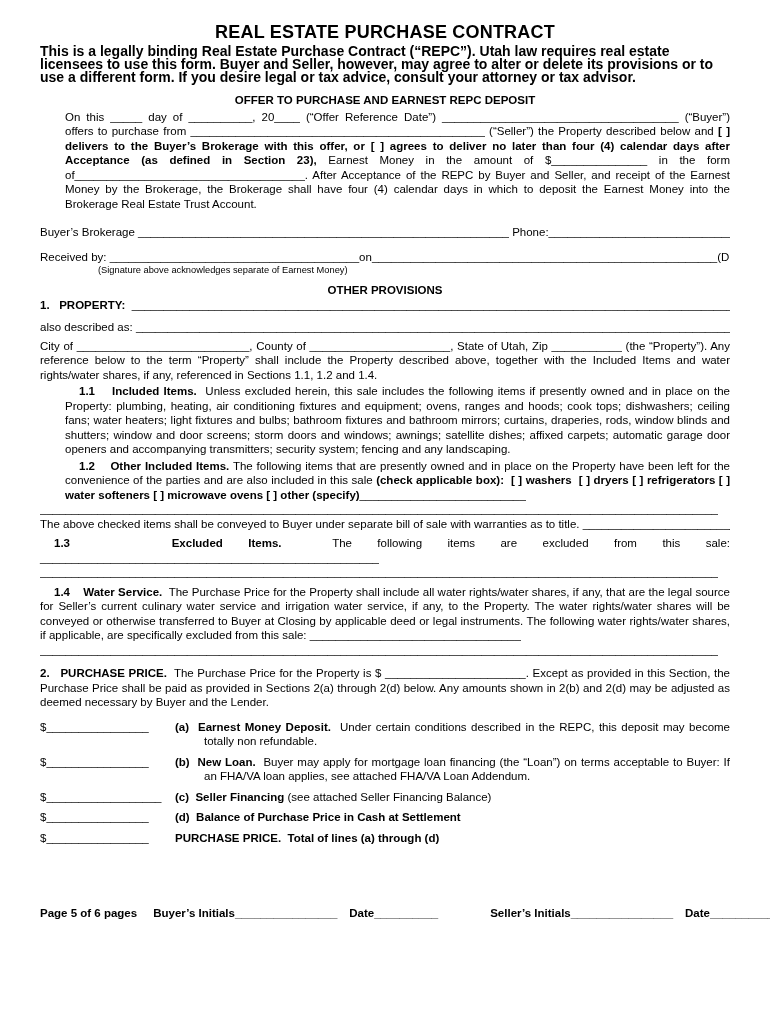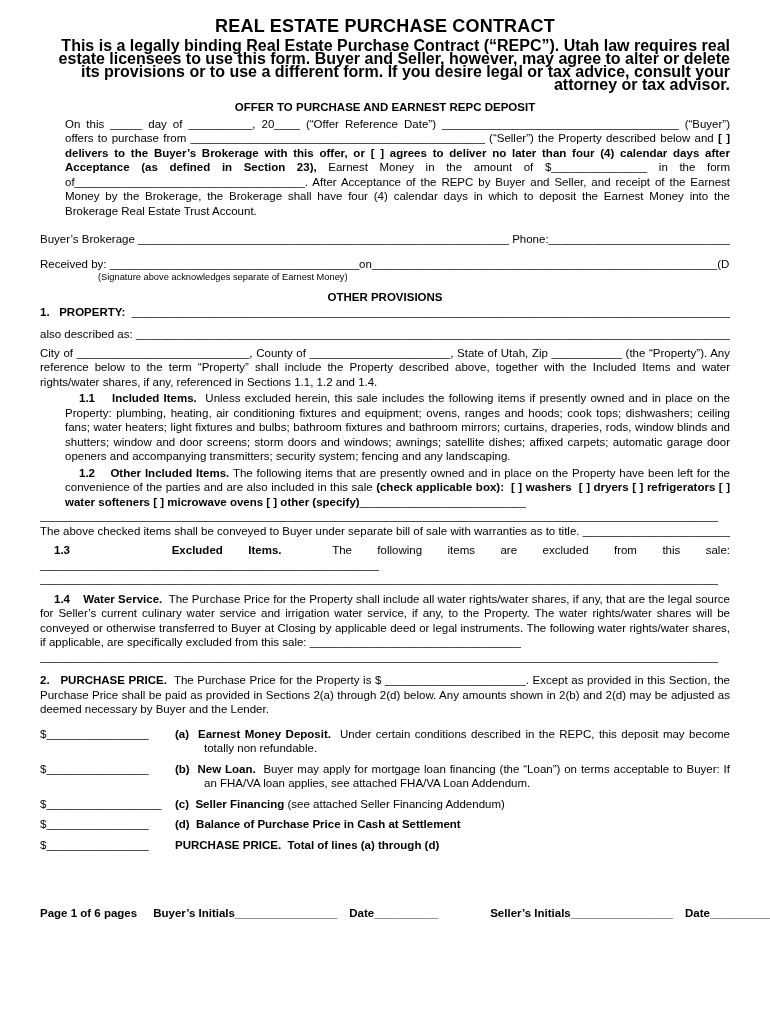--- a/index.html
+++ b/index.html
@@ -1,23 +1,23 @@
 <!DOCTYPE html>
 <html><head>
 <meta charset="utf-8">
 <style>
   html, body { margin: 0; padding: 0; background: #ffffff; }
   .page {
     width: 770px; height: 1024px; margin: 0 auto; background: #ffffff;
-    position: relative; box-sizing: border-box; padding: 15px 40px 0 40px;
+    position: relative; box-sizing: border-box; padding: 21px 40px 0 40px;
     font-family: "Liberation Sans", "DejaVu Sans", sans-serif;
     font-size: 11.5px; line-height: 14.5px; color: #000;
   }
   .title { font-size: 18px; font-weight: 700; text-align: center; letter-spacing: .2px; line-height: 22px; }
-  .intro { font-weight: 700; font-size: 16px; line-height: 13px; text-align: right; margin-top: 2px; }
+  .intro { font-weight: 700; font-size: 14px; line-height: 13px; text-align: left; margin-top: 2px; }
   .h2 { font-weight: 700; text-align: center; margin-top: 7px; }
   .h2.first { margin-top: 9px; }
   .b { font-weight: 700; }
   .just { text-align: justify; }
   .indent { text-indent: 14px; }
   .oneline { white-space: nowrap; overflow: hidden; }
   .note { font-size: 9.3px; line-height: 12px; margin-left: 58px; }
   .mt-2 { margin-top: 2px; margin-left: 25px; } .mt-4 { margin-top: 4px; } .mt-5 { margin-top: 5px; }
   .mt-8 { margin-top: 8px; } .mt-9 { margin-top: 9px; } .mt-10 { margin-top: 10px; } .mt-14 { margin-top: 14px; }
   .prow { display: flex; margin-top: 6px; }
@@ -81,33 +81,33 @@
     <div class="prow firstrow">
       <span class="amt">$________________</span>
       <span class="desc"><span class="b">(a)&nbsp; Earnest Money Deposit.</span><span>&nbsp; Under certain conditions described in the REPC, this deposit may become totally non refundable.</span></span>
     </div>
     <div class="prow">
       <span class="amt">$________________</span>
       <span class="desc"><span class="b">(b)&nbsp; New Loan.</span><span>&nbsp; Buyer may apply for mortgage loan financing (the “Loan”) on terms acceptable to Buyer: If an FHA/VA loan applies, see attached FHA/VA Loan Addendum.</span></span>
     </div>
     <div class="prow">
       <span class="amt">$__________________</span>
-      <span class="desc"><span class="b">(c)&nbsp; Seller Financing</span><span> (see attached Seller Financing Addendum)</span></span>
+      <span class="desc"><span class="b">(c)&nbsp; Seller Financing</span><span> (see attached Seller Financing Balance)</span></span>
     </div>
     <div class="prow">
       <span class="amt">$________________</span>
       <span class="desc"><span class="b">(d)&nbsp; Balance of Purchase Price in Cash at Settlement</span></span>
     </div>
     <div class="prow">
       <span class="amt">$________________</span>
       <span class="desc"><span class="b">PURCHASE PRICE.&nbsp; Total of lines (a) through (d)</span></span>
     </div>
   </div>
 
   <div class="footer">
-    <span>Page 1 of 6 pages</span>
+    <span>Page 5 of 6 pages</span>
     <span class="sp-a">Buyer’s Initials________________</span>
     <span class="sp-b">Date__________</span>
     <span class="sp-c">Seller’s Initials________________</span>
     <span class="sp-b">Date__________</span>
   </div>
 
 </div>
 
 </body></html>

